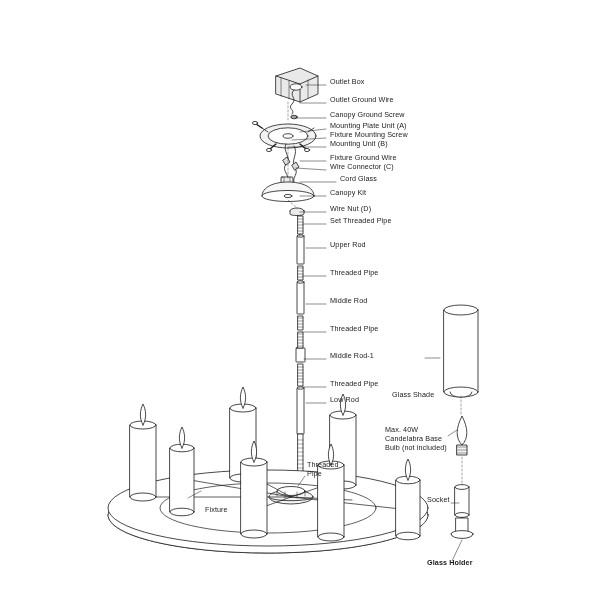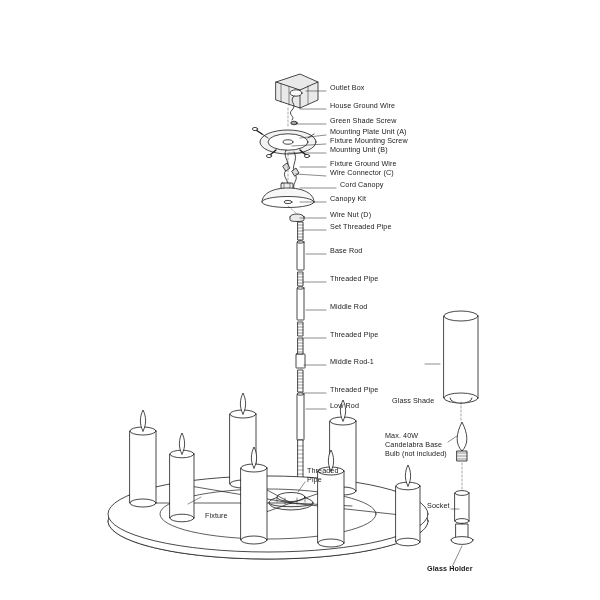--- a/index.html
+++ b/index.html
@@ -9,21 +9,21 @@
   }
   body {
     width: 600px;
     height: 600px;
     font-family: "Liberation Sans", sans-serif;
     position: relative;
     overflow: hidden;
   }
   #stage {
     position: absolute;
-    left: 0; top: 16px;
+    left: 0; top: 10px;
     width: 600px;
     height: 552px;
     border-radius: 19px;
   }
   svg#diagram {
     position: absolute;
     left: 0; top: 0;
     width: 600px;
     height: 600px;
   }
@@ -283,32 +283,32 @@
           <path d="M448,426 L457,420"></path>
           <path d="M451,493 L459,493"></path>
           <path d="M452,551 L462,530"></path>
           <path d="M201,481 L188,488"></path>
         </g>
     </g>
   </svg>
 
   <div id="label-layer">
       <div class="lbl" style="left: 330px; top: 67px;">Outlet Box</div>
-      <div class="lbl" style="left: 330px; top: 85px;">House Ground Wire</div>
-      <div class="lbl" style="left: 330px; top: 100px;">Green Shade Screw</div>
+      <div class="lbl" style="left: 330px; top: 85px;">Outlet Ground Wire</div>
+      <div class="lbl" style="left: 330px; top: 100px;">Canopy Ground Screw</div>
       <div class="lbl" style="left: 330px; top: 111px;">Mounting Plate Unit (A)</div>
       <div class="lbl" style="left: 330px; top: 120px;">Fixture Mounting Screw</div>
       <div class="lbl" style="left: 330px; top: 129px;">Mounting Unit (B)</div>
       <div class="lbl" style="left: 330px; top: 143px;">Fixture Ground Wire</div>
       <div class="lbl" style="left: 330px; top: 152px;">Wire Connector (C)</div>
-      <div class="lbl" style="left: 340px; top: 164px;">Cord Canopy</div>
+      <div class="lbl" style="left: 340px; top: 164px;">Cord Glass</div>
       <div class="lbl" style="left: 330px; top: 178px;">Canopy Kit</div>
       <div class="lbl" style="left: 330px; top: 194px;">Wire Nut (D)</div>
       <div class="lbl" style="left: 330px; top: 206px;">Set Threaded Pipe</div>
-      <div class="lbl" style="left: 330px; top: 230px;">Base Rod</div>
+      <div class="lbl" style="left: 330px; top: 230px;">Upper Rod</div>
       <div class="lbl" style="left: 330px; top: 258px;">Threaded Pipe</div>
       <div class="lbl" style="left: 330px; top: 286px;">Middle Rod</div>
       <div class="lbl" style="left: 330px; top: 314px;">Threaded Pipe</div>
       <div class="lbl" style="left: 330px; top: 341px;">Middle Rod-1</div>
       <div class="lbl" style="left: 330px; top: 369px;">Threaded Pipe</div>
       <div class="lbl" style="left: 330px; top: 385px;">Low Rod</div>
       <div class="lbl two-line" style="left: 307px; top: 450px;">Threaded
 Pipe</div>
       <div class="lbl" style="left: 392px; top: 340px; margin-top: 40px;">Glass Shade</div>
       <div class="lbl two-line" style="left: 385px; top: 415px;">Max. 40W

